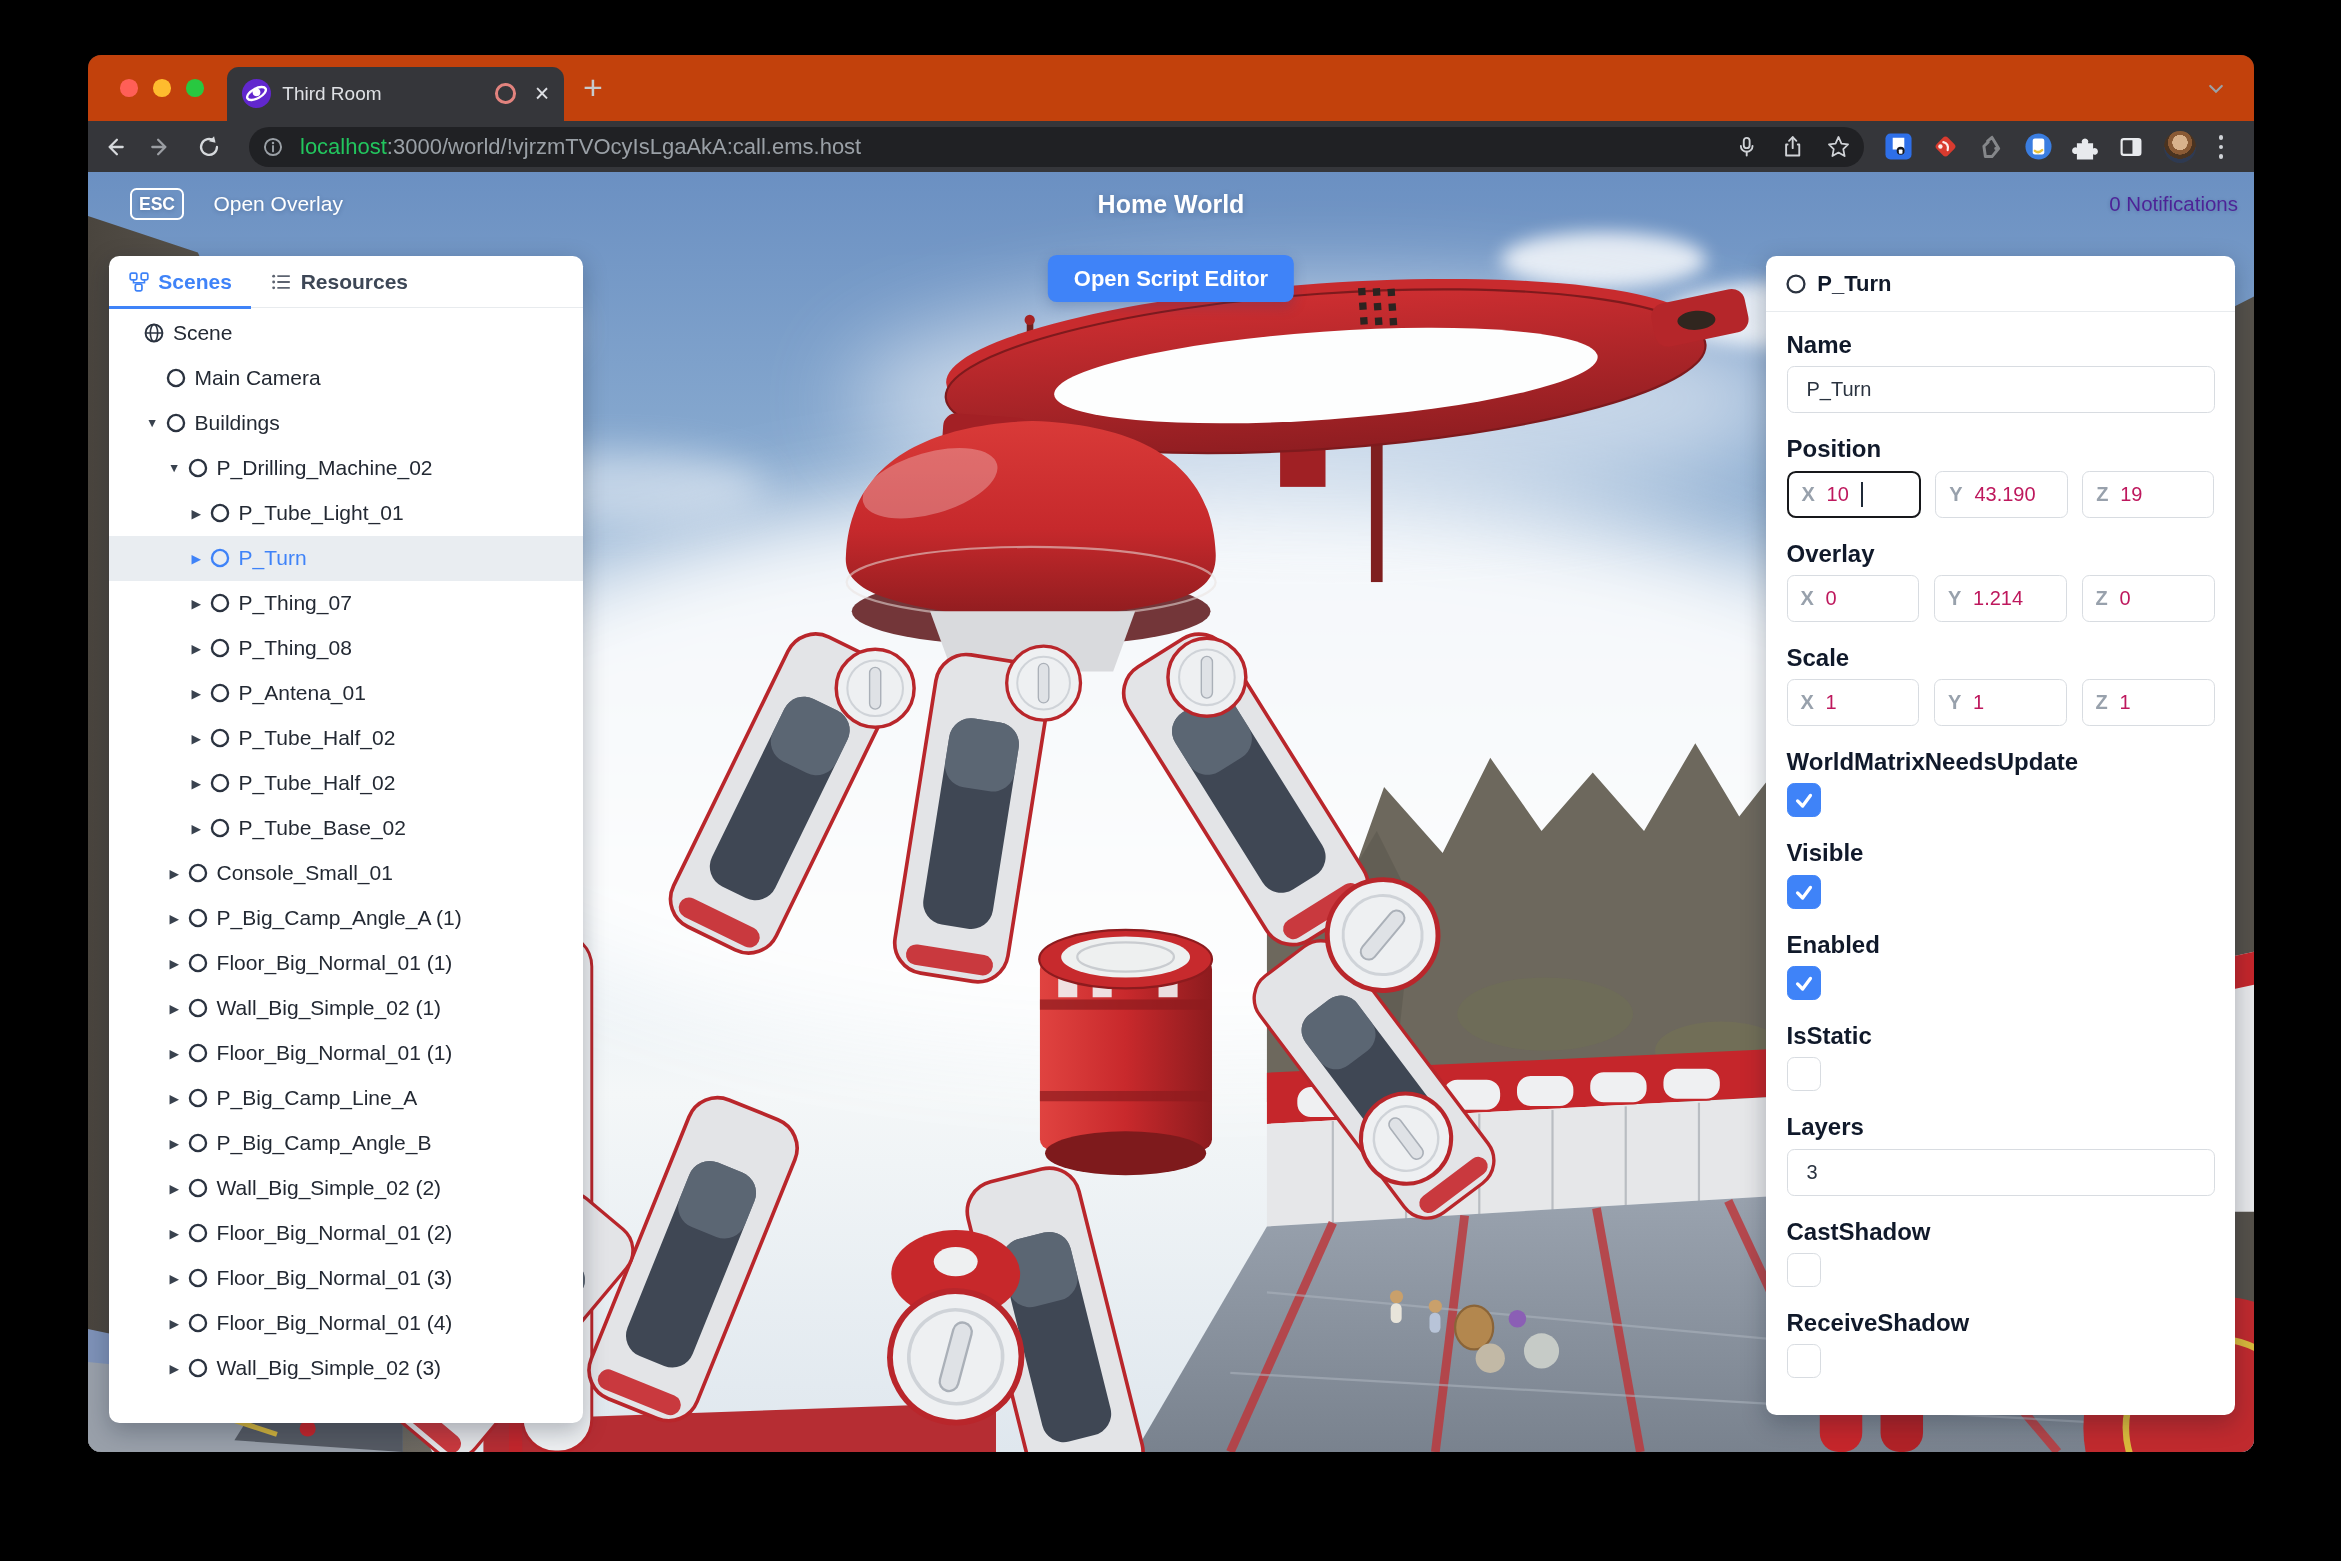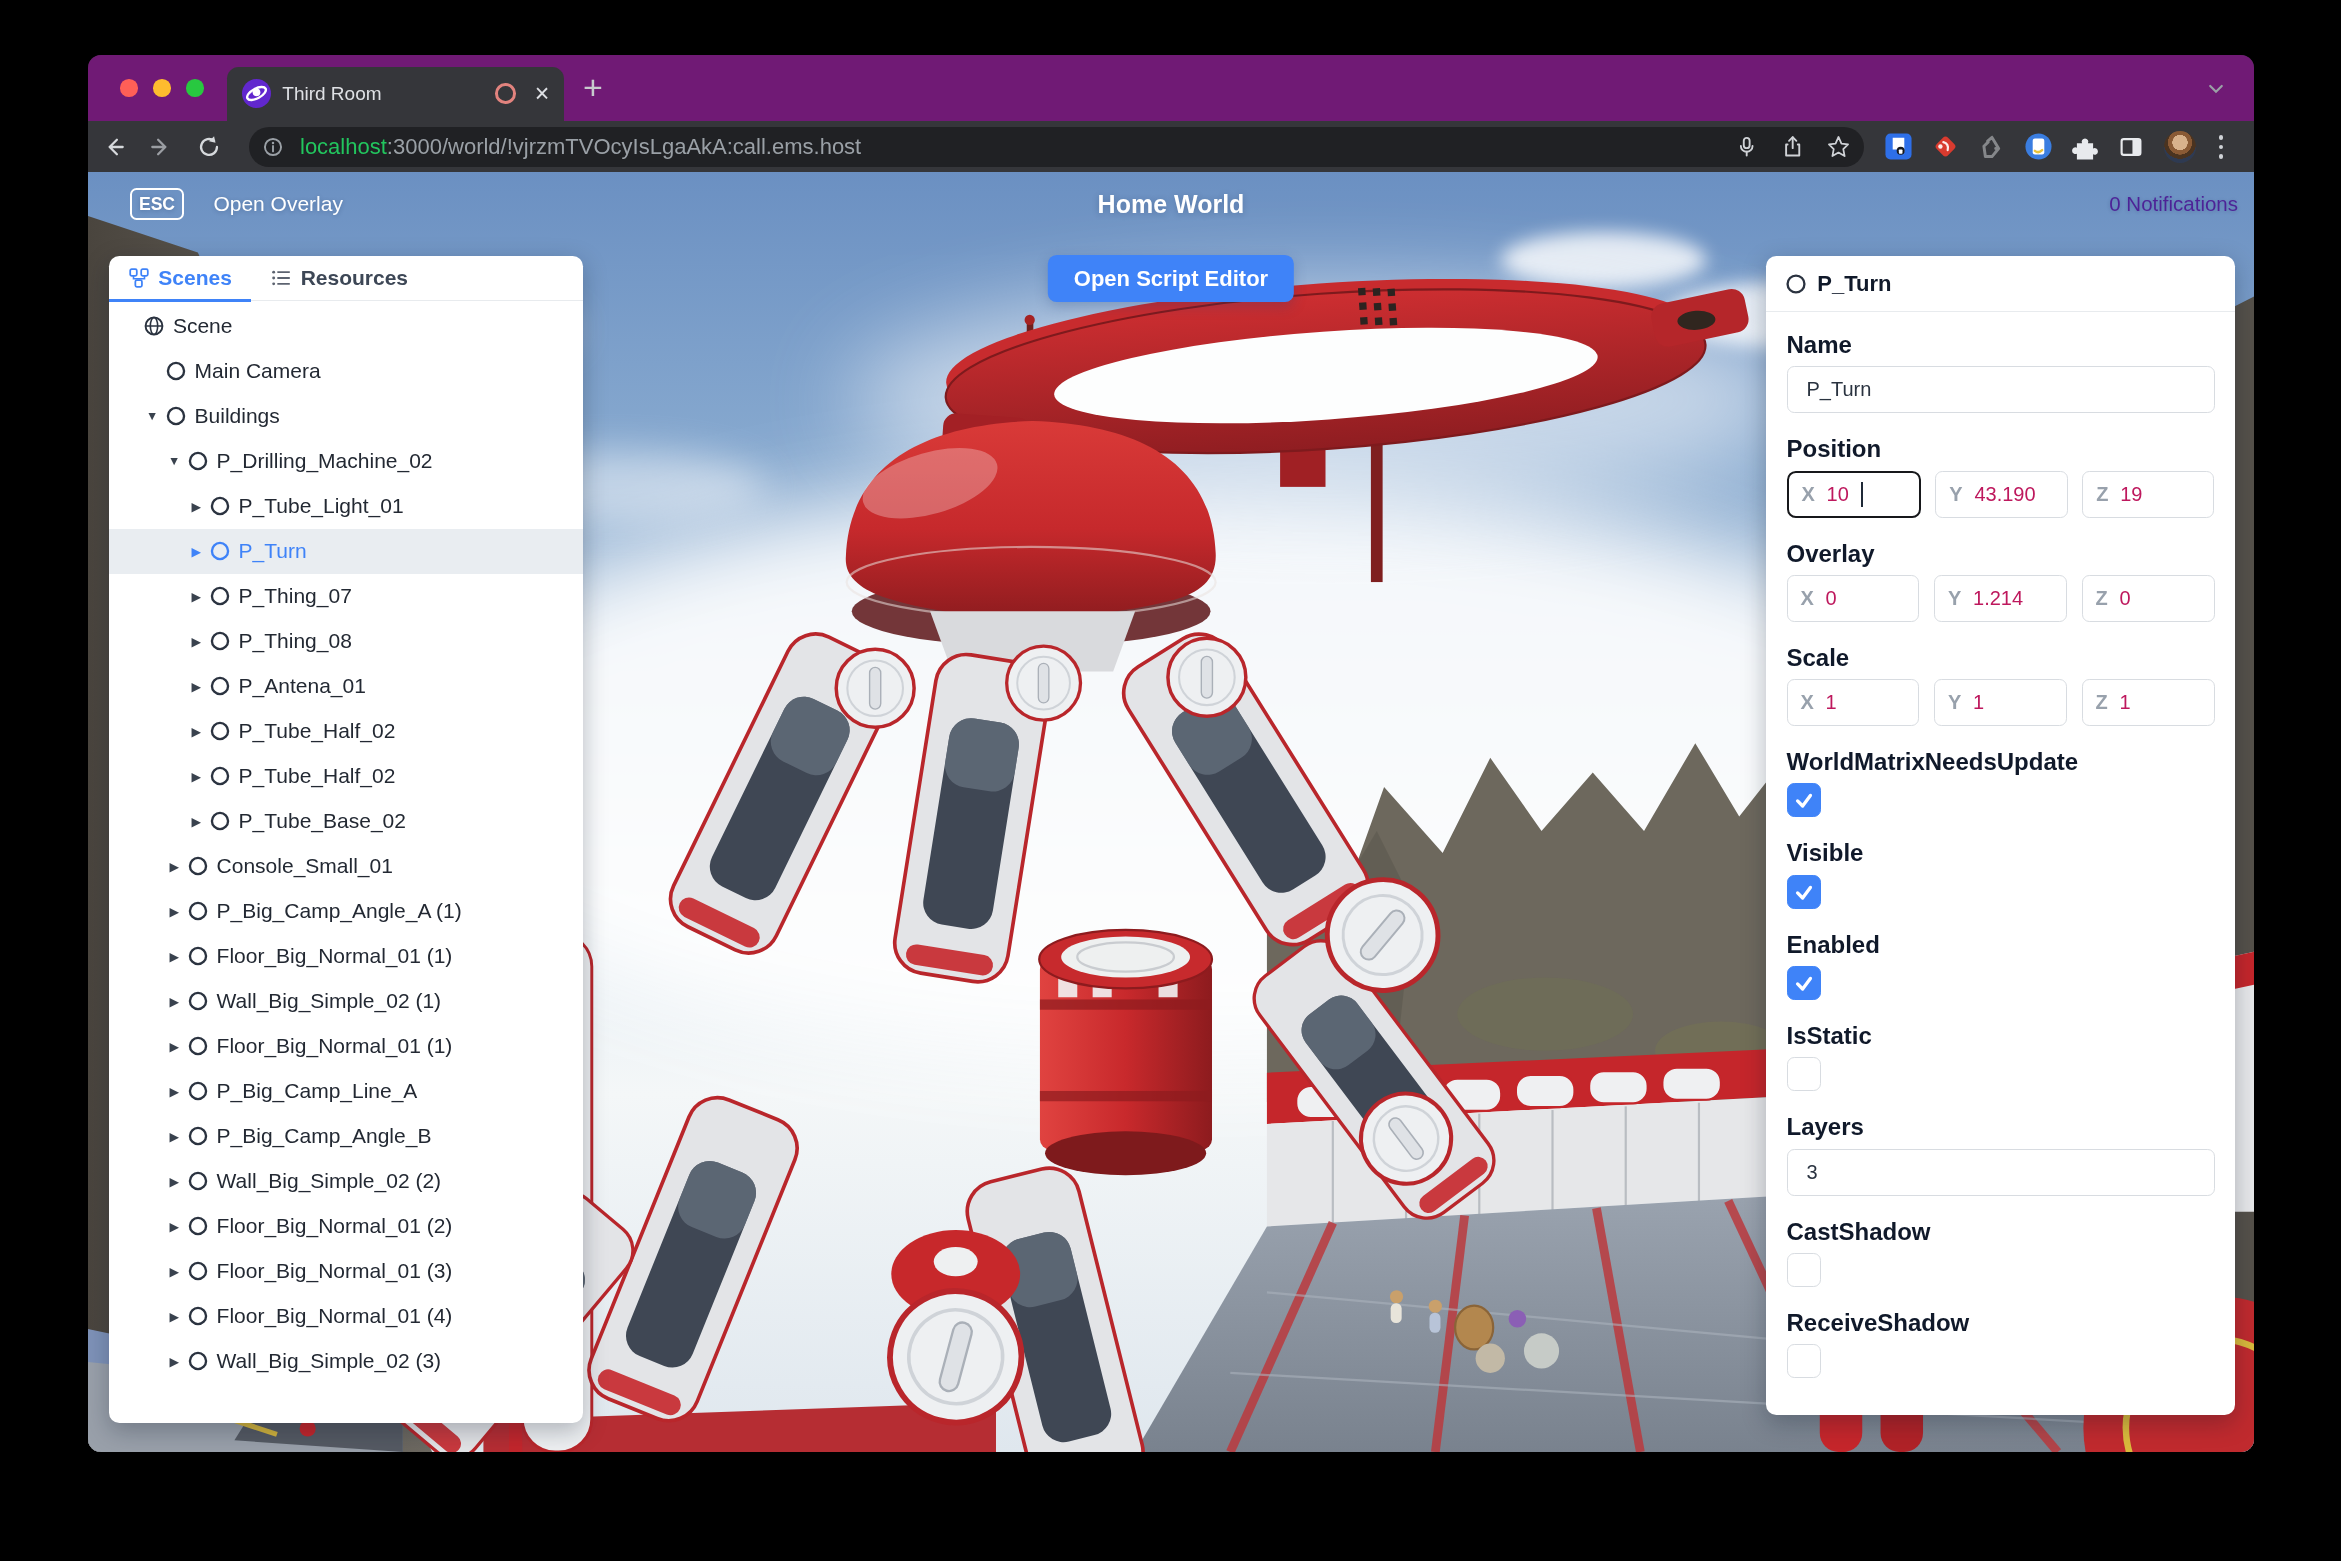--- a/index.html
+++ b/index.html
@@ -1,20 +1,20 @@
 <!DOCTYPE html>
 <html style="--accent-blue: #3f83f8; --machine-red: #c5262b; --selected-row: #e9edf1; --traffic-red: #ff5f57; --traffic-yellow: #febc2e; --traffic-green: #28c840;font-size:11.7px"><head>
 <meta charset="utf-8">
 <style>
   html,body{margin:0;padding:0;background:#000;width:2342px;height:1561px;overflow:hidden;
     font-family:"Liberation Sans",sans-serif;-webkit-font-smoothing:antialiased;}
   .window{position:absolute;left:88px;top:55px;width:2166px;height:1397px;border-radius:13px;
     overflow:hidden;background:#35363a;box-shadow:0 17.6px 59px rgba(0,0,0,.65);}
   
-  .titlebar{position:absolute;left:0;top:0;width:100%;height:66px;background:#701a75;}
+  .titlebar{position:absolute;left:0;top:0;width:100%;height:66px;background:#c2410c;}
   .traffic{position:absolute;left:32px;top:24px;display:flex;gap:15.4px;}
   .traffic span{width:17.6px;height:17.6px;border-radius:50%;display:block;}
   .tl-red{background:#ff5f57}.tl-yellow{background:#febc2e}.tl-green{background:#28c840}
   .tab{position:absolute;left:139px;top:11.7px;width:337px;height:54px;background:#35363a;
     border-radius:11.7px 11.7px 0 0;display:flex;align-items:center;padding:0 14.6px;box-sizing:border-box;gap:11.7px;}
   .favicon{width:29px;height:29px;flex:0 0 auto;}
   .tab-title{color:#dfe1e5;font-size:19px;flex:1 1 auto;white-space:nowrap;overflow:hidden;}
   .rec-dot{width:14.6px;height:14.6px;border:3.7px solid #e2837e;border-radius:50%;flex:0 0 auto;}
   .tab-close{color:#dfe1e5;font-size:25px;line-height:25px;margin-left:7.3px;flex:0 0 auto;cursor:default;}
   .newtab{position:absolute;left:495px;top:14.6px;color:#c7cacd;font-size:34px;line-height:34px;font-weight:300;}
@@ -44,21 +44,21 @@
   .hud-title{position:absolute;left:50%;top:17.6px;transform:translateX(-50%);color:#fff;font-size:25px;
     font-weight:700;text-shadow:0 0.7px 5.9px rgba(20,40,80,.25);}
   .hud-notif{position:absolute;right:16px;top:20px;color:#4c1d95;font-size:20.5px;opacity:.95;
     text-shadow:0 0.7px 4.4px rgba(20,40,80,.25);}
   .script-btn{position:absolute;left:50%;top:83px;transform:translateX(-50%);height:47px;
     background:var(--accent-blue,#3f83f8);color:#fff;font-size:22px;font-weight:600;border:none;
     border-radius:8.8px;padding:0 26px;display:flex;align-items:center;box-shadow:0 4.4px 13px rgba(30,60,120,.25);}
   
   .left-panel{position:absolute;left:20.5px;top:84px;width:474px;height:1167px;background:#fff;border-radius:10.3px;
     box-shadow:0 7.3px 25px rgba(10,20,40,.28);overflow:hidden;}
-  .panel-tabs{display:flex;height:45px;border-bottom:1.5px solid #e8ebee;box-sizing:border-box;}
+  .panel-tabs{display:flex;height:52px;border-bottom:1.5px solid #e8ebee;box-sizing:border-box;}
   .ptab{display:flex;align-items:center;gap:8.8px;padding:0 19px;font-size:21px;font-weight:600;color:#3d4756;
     position:relative;}
   .ptab.active{color:var(--accent-blue,#3f83f8);}
   .ptab.active::after{content:"";position:absolute;left:0;right:0;bottom:-1.5px;height:2.9px;
     background:var(--accent-blue,#3f83f8);}
   .tree{padding-top:2.9px;}
   .tree-row{height:45px;display:flex;align-items:center;font-size:21px;color:#232933;}
   .tree-row.d0{padding-left:10.3px}.tree-row.d1{padding-left:32px}.tree-row.d2{padding-left:54px}.tree-row.d3{padding-left:76px}
   .tree-row.selected{background:#e9edf1;}
   .tree-row.selected .tree-label{color:var(--accent-blue,#3f83f8);}

